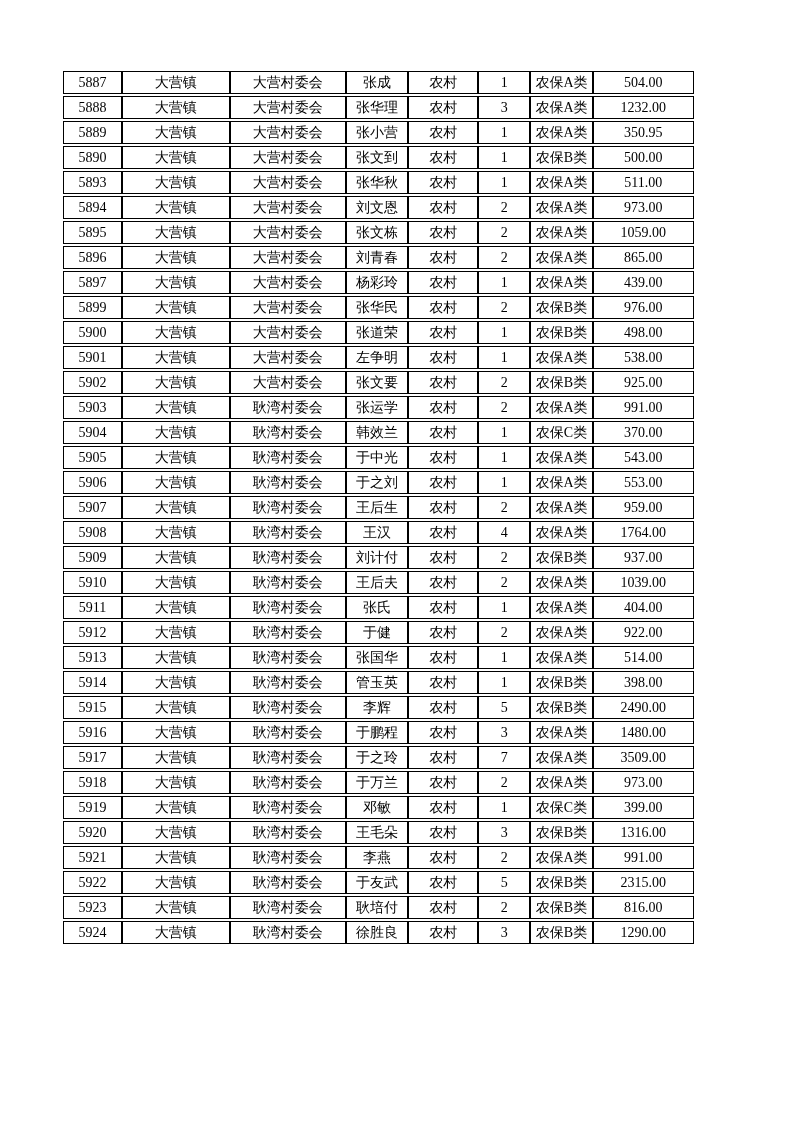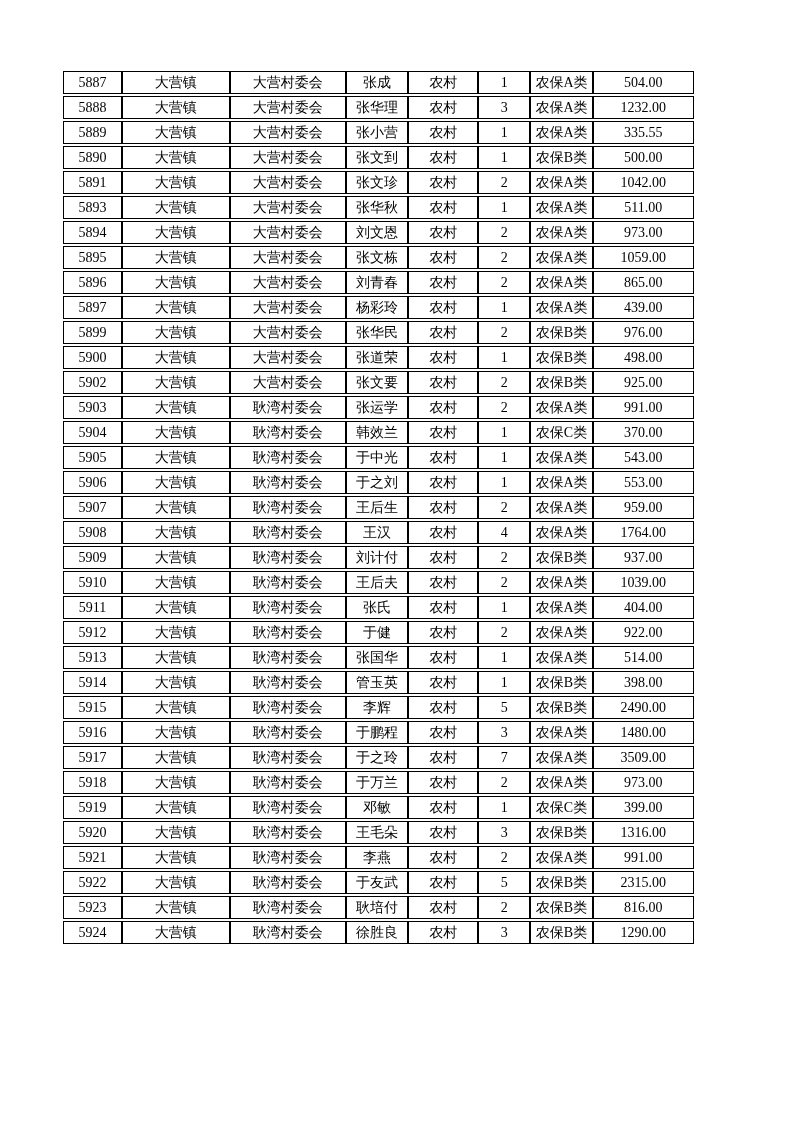--- a/index.html
+++ b/index.html
@@ -79,43 +79,33 @@
     <td>1232.00</td>
   </tr>
         <tr>
     <td>5889</td>
     <td>大营镇</td>
     <td>大营村委会</td>
     <td>张小营</td>
     <td>农村</td>
     <td>1</td>
     <td>农保A类</td>
-    <td>335.55</td>
+    <td>350.95</td>
   </tr>
         <tr>
     <td>5890</td>
     <td>大营镇</td>
     <td>大营村委会</td>
     <td>张文到</td>
     <td>农村</td>
     <td>1</td>
     <td>农保B类</td>
     <td>500.00</td>
   </tr>
         <tr>
-    <td>5891</td>
-    <td>大营镇</td>
-    <td>大营村委会</td>
-    <td>张文珍</td>
-    <td>农村</td>
-    <td>2</td>
-    <td>农保A类</td>
-    <td>1042.00</td>
-  </tr>
-        <tr>
     <td>5893</td>
     <td>大营镇</td>
     <td>大营村委会</td>
     <td>张华秋</td>
     <td>农村</td>
     <td>1</td>
     <td>农保A类</td>
     <td>511.00</td>
   </tr>
         <tr>
@@ -170,20 +160,30 @@
   </tr>
         <tr>
     <td>5900</td>
     <td>大营镇</td>
     <td>大营村委会</td>
     <td>张道荣</td>
     <td>农村</td>
     <td>1</td>
     <td>农保B类</td>
     <td>498.00</td>
+  </tr>
+        <tr>
+    <td>5901</td>
+    <td>大营镇</td>
+    <td>大营村委会</td>
+    <td>左争明</td>
+    <td>农村</td>
+    <td>1</td>
+    <td>农保A类</td>
+    <td>538.00</td>
   </tr>
         <tr>
     <td>5902</td>
     <td>大营镇</td>
     <td>大营村委会</td>
     <td>张文要</td>
     <td>农村</td>
     <td>2</td>
     <td>农保B类</td>
     <td>925.00</td>

